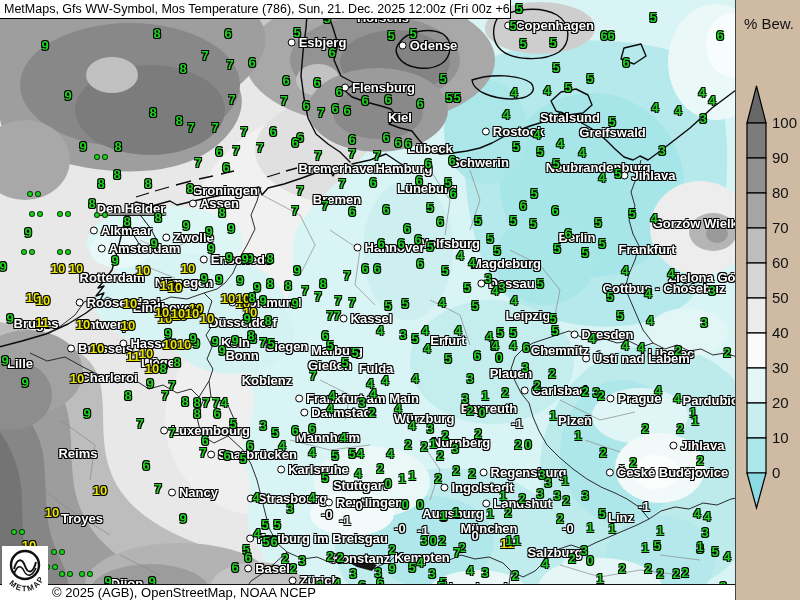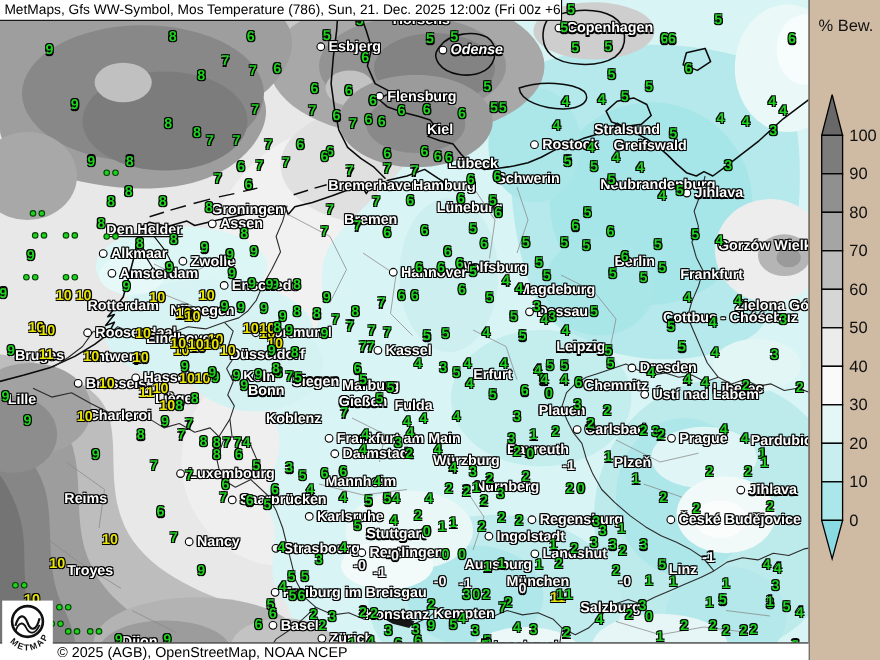--- a/index.html
+++ b/index.html
@@ -160,21 +160,21 @@
       </g>
     </svg>
     <div id="labels">
         <div class="city" style="left: 383px; top: 17px;">
           <span>Horsens</span>
         </div>
         <div class="city" style="left: 317px; top: 42px;">
           <span class="citydot"></span>
           <span>Esbjerg</span>
         </div>
-        <div class="city" style="left: 428px; top: 45px; font-style: italic;">
+        <div class="city" style="left: 428px; top: 45px;">
           <span class="citydot"></span>
           <span>Odense</span>
         </div>
         <div class="city" style="left: 549px; top: 25px;">
           <span class="citydot"></span>
           <span>Copenhagen</span>
         </div>
         <div class="city" style="left: 378px; top: 87px;">
           <span class="citydot"></span>
           <span>Flensburg</span>
@@ -188,21 +188,21 @@
         <div class="city" style="left: 513px; top: 131px;">
           <span class="citydot"></span>
           <span>Rostock</span>
         </div>
         <div class="city" style="left: 480px; top: 162px;">
           <span>Schwerin</span>
         </div>
         <div class="city" style="left: 570px; top: 117px;">
           <span>Stralsund</span>
         </div>
-        <div class="city" style="left: 591px; top: 132px;">
+        <div class="city" style="left: 591px; top: 132px; padding-left: 43px;">
           <span>Greifswald</span>
         </div>
         <div class="city" style="left: 598px; top: 167px;">
           <span>Neubrandenburg</span>
         </div>
         <div class="city" style="left: 648px; top: 175px;">
           <span class="citydot"></span>
           <span>Jihlava</span>
         </div>
         <div class="city" style="left: 340px; top: 168px;">

